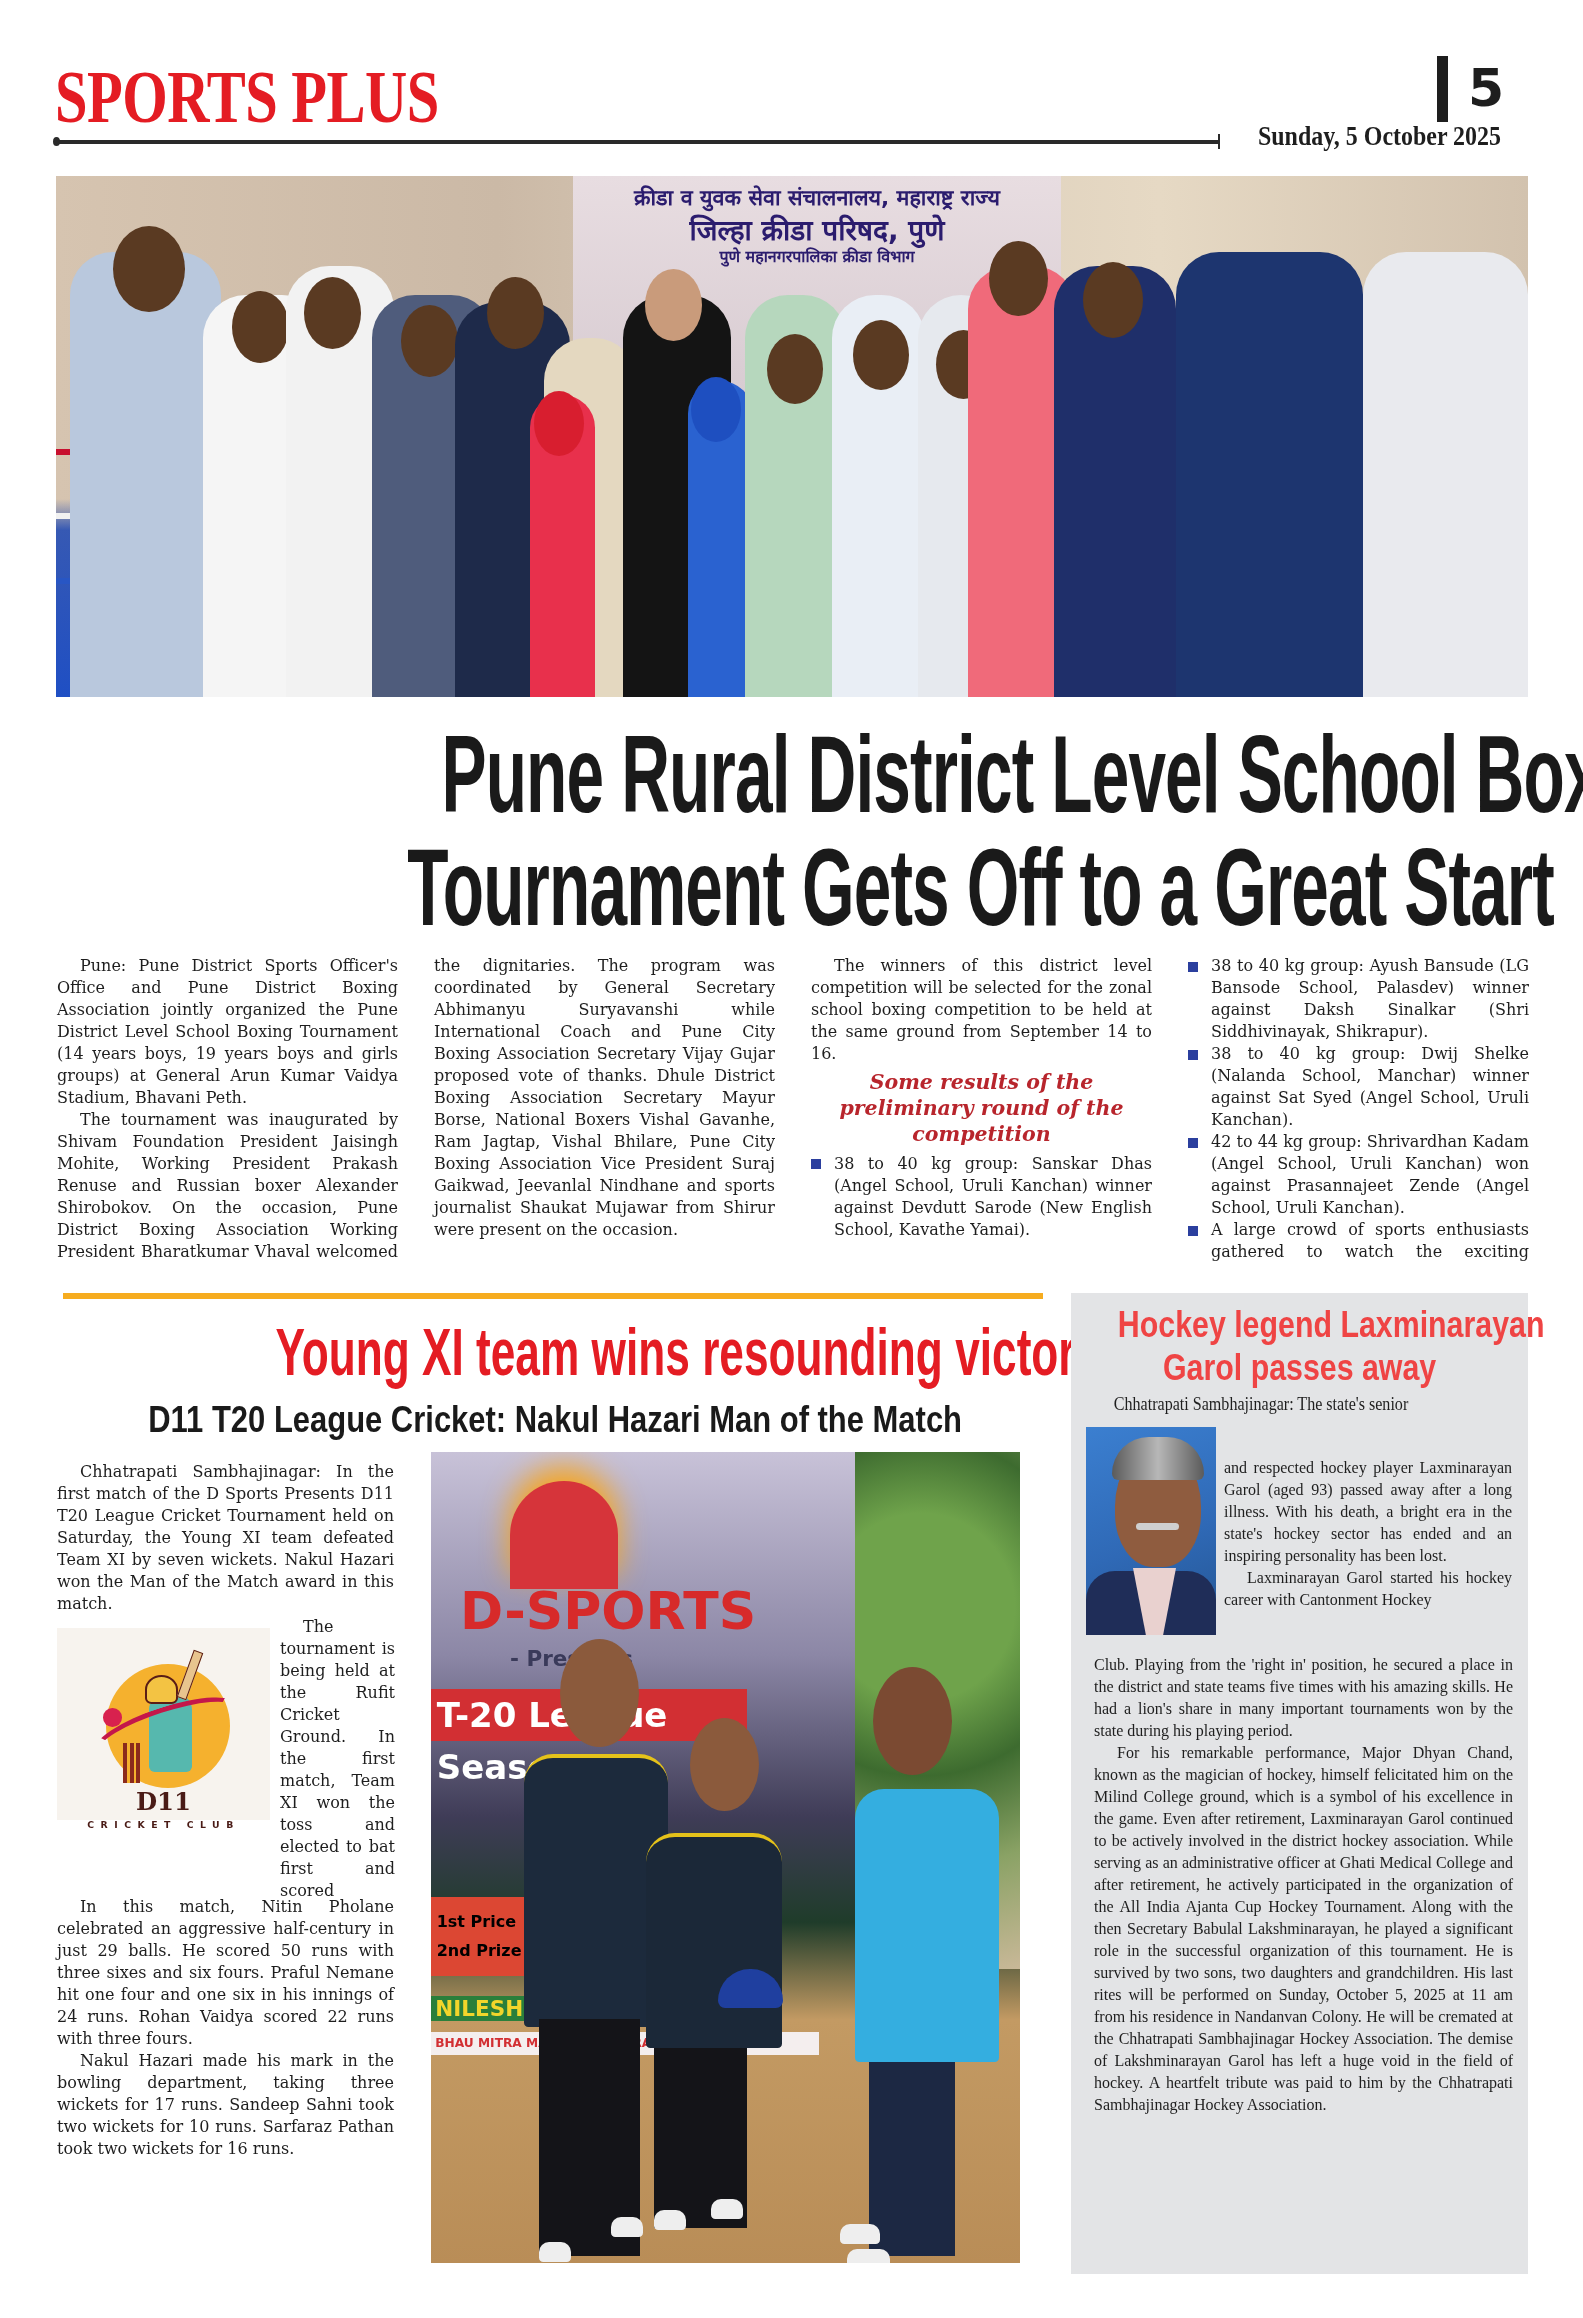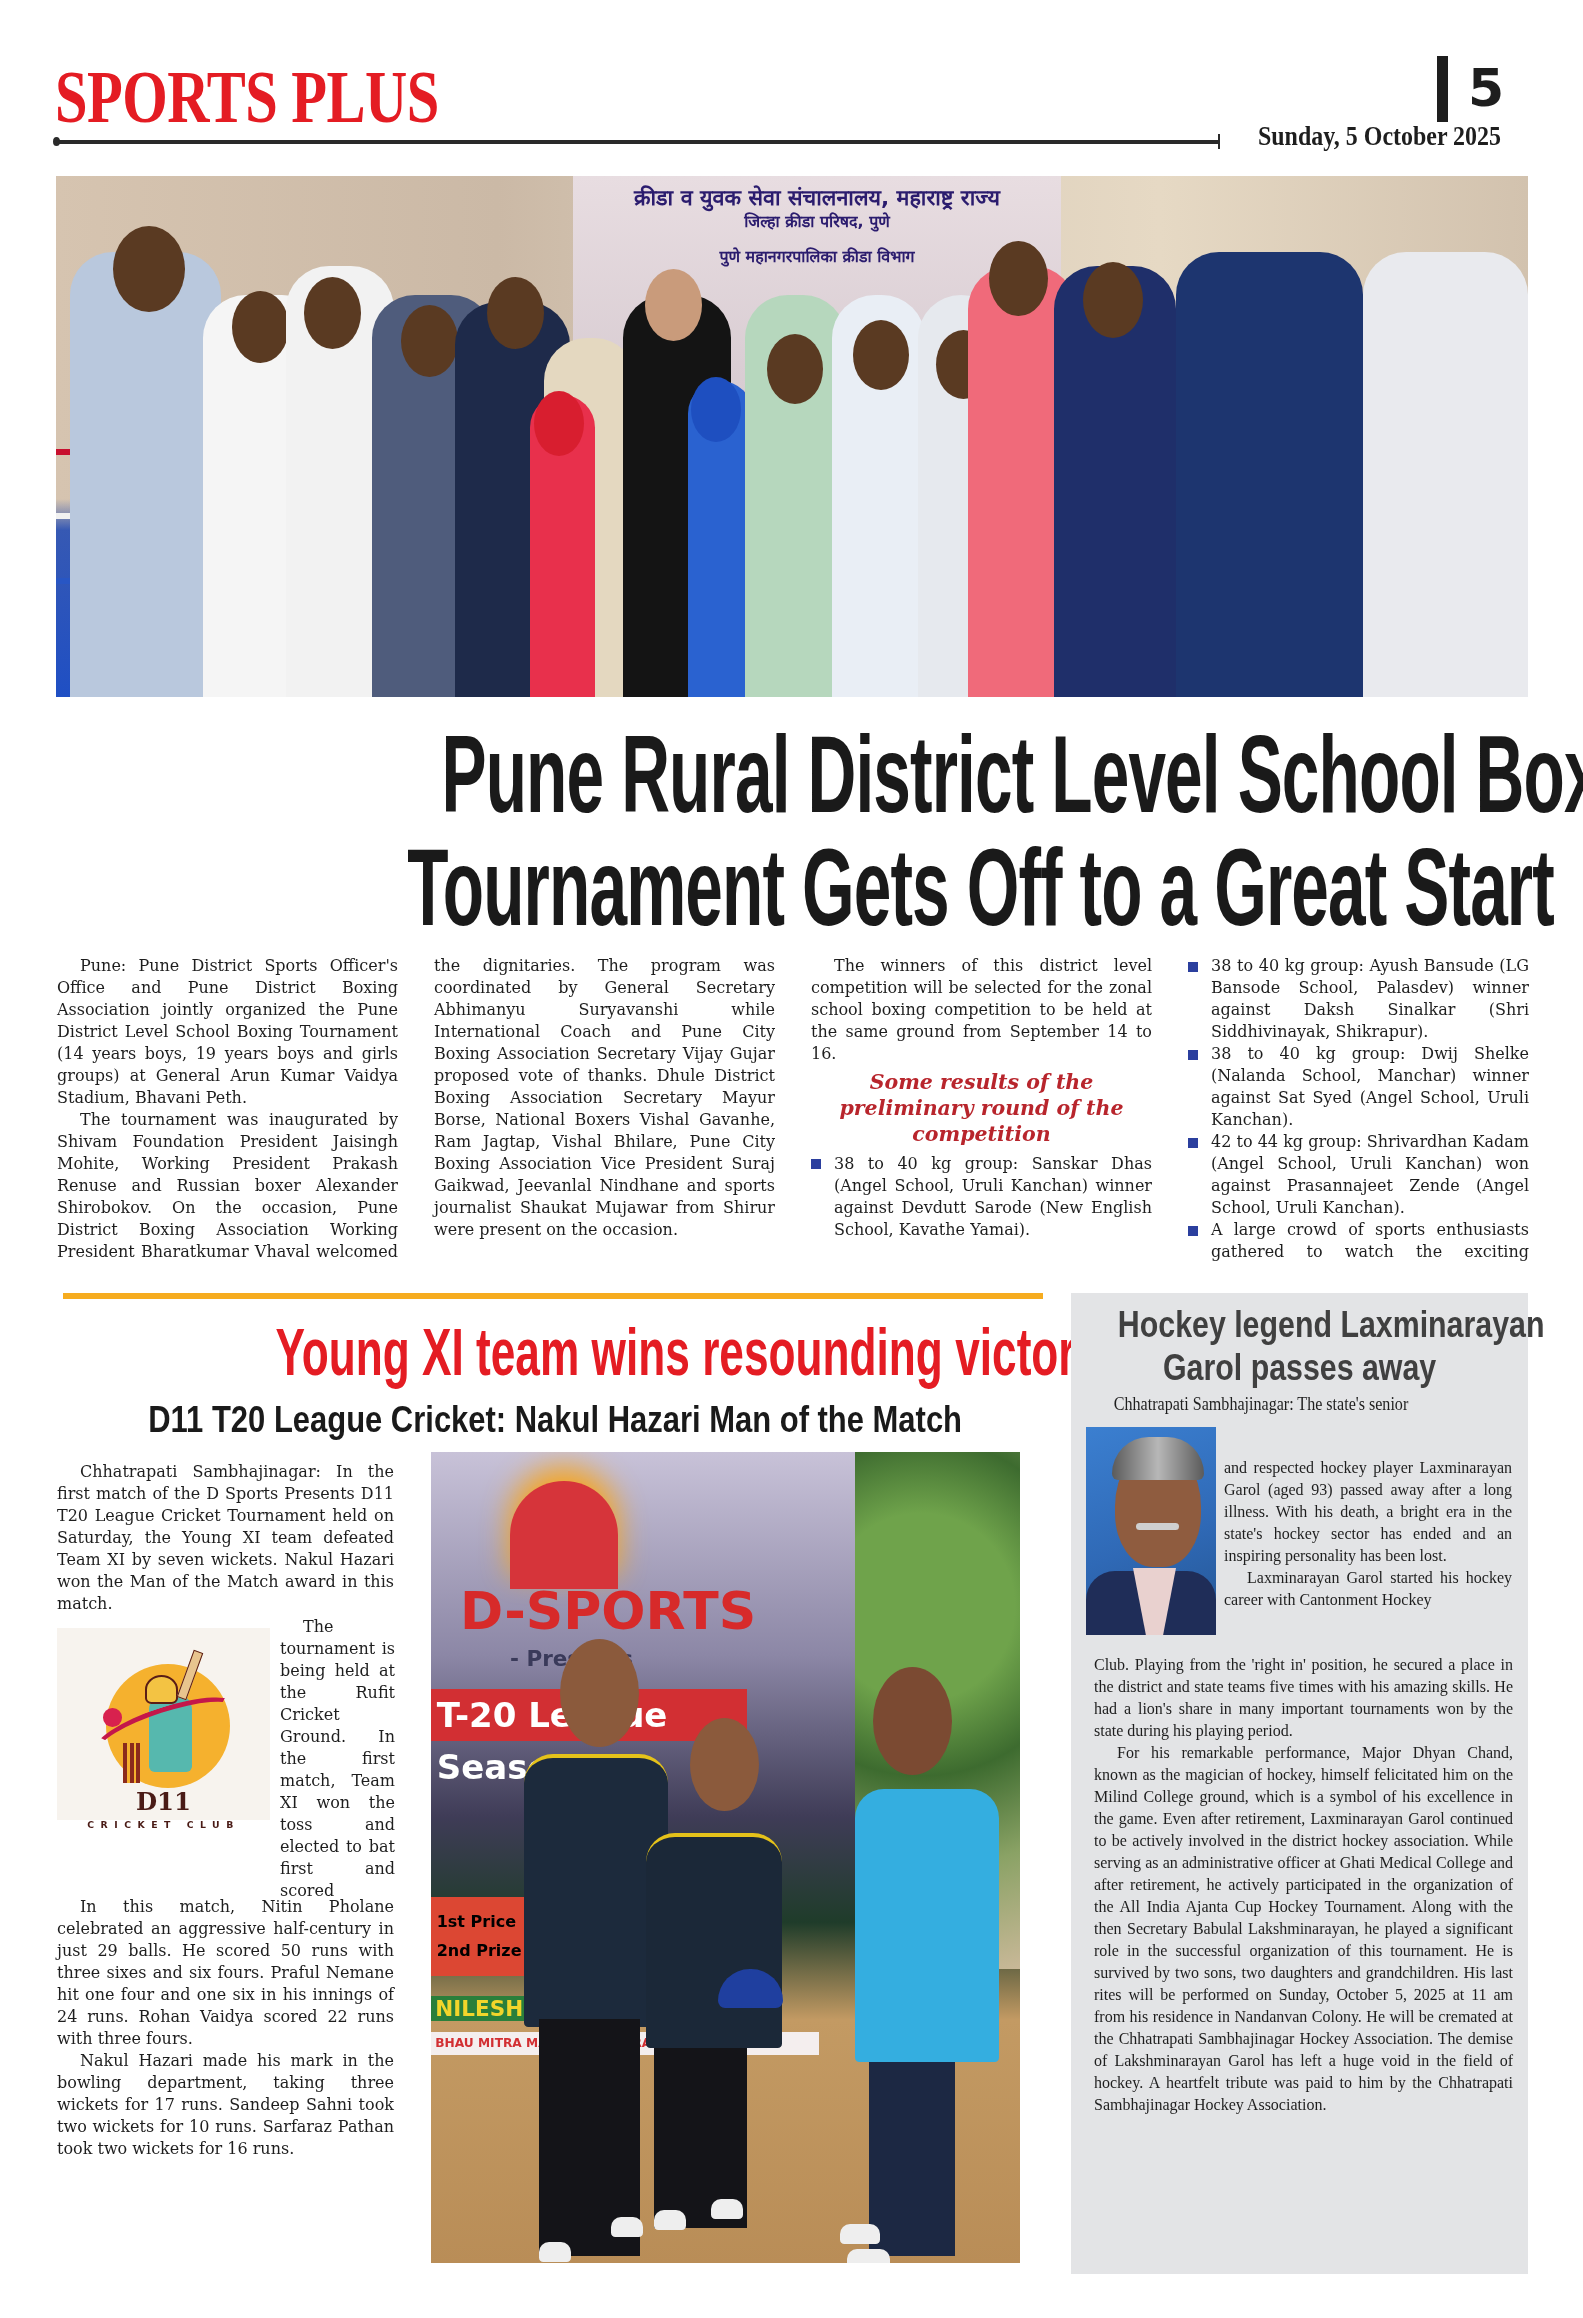--- a/index.html
+++ b/index.html
@@ -97,21 +97,21 @@
   .player { position: absolute; border-radius: 29px 29px 4.3px 4.3px; }
   .pants { position: absolute; background: #141418; }
   .shoe { position: absolute; width: 32px; height: 20px; border-radius: 10px 10px 4.3px 4.3px; background: #eeeeee; }
   .face { position: absolute; border-radius: 50%; background: #8b5a3c; }
   .cap { position: absolute; width: 65px; height: 39px; background: #1f3f9f; border-radius: 32px 32px 7.2px 7.2px; }
 
   
   .hockey-box { position: absolute; left: 1071px; top: 1293px; width: 457px; height: 981px; background: #e3e4e6; }
   .hockey-headline {
     position: absolute; left: 1071px; top: 1303px; width: 457px; text-align: center;
-    font-family: "Liberation Sans", sans-serif; font-weight: 700; font-size: 37px; line-height: 43px; color: #404040;
+    font-family: "Liberation Sans", sans-serif; font-weight: 700; font-size: 37px; line-height: 43px; color: #ef4444;
   }
   .hockey-headline span { display: inline-block; transform: scaleX(0.82); transform-origin: center; white-space: nowrap; }
   .hockey-col { font-family: "Liberation Serif", serif; font-size: 18.7px; line-height: 22px; }
   .hockey-photo { position: absolute; left: 1086px; top: 1427px; width: 130px; height: 208px; background: linear-gradient(160deg,#3b7fd0 0%,#2f69b6 55%,#245591 100%); }
   .hp-head { position: absolute; left: 29px; top: 18.7px; width: 86px; height: 121px; border-radius: 50% 50% 44% 44%; background: #8f5c3f; }
   .hp-hair { position: absolute; left: 26px; top: 10px; width: 92px; height: 43px; border-radius: 43px 43px 7.2px 7.2px; background: linear-gradient(90deg,#5b5b5b,#b7b7b7 50%,#5b5b5b); }
   .hp-body { position: absolute; left: 0; top: 144px; width: 130px; height: 64px; background: #1f2d58; border-radius: 29px 29px 0 0; }
   .hp-shirt { position: absolute; left: 47px; top: 141px; width: 43px; height: 67px; background: #e9d1cf; clip-path: polygon(0 0,100% 0,70% 100%,30% 100%); }
   .hp-mustache { position: absolute; left: 50px; top: 96px; width: 43px; height: 7.2px; border-radius: 4.3px; background: #cfcfcf; }
 </style>
@@ -120,21 +120,21 @@
 
 <div class="masthead-title">SPORTS PLUS</div>
 <div class="masthead-rule"></div>
 <div class="page-bar"></div>
 <div class="page-number">5</div>
 <div class="dateline">Sunday, 5 October 2025</div>
 
 <div class="photo main-photo">
   <div class="banner">
     <div class="banner-line" style="top:5.7px;font-size:21.5px;">क्रीडा व युवक सेवा संचालनालय, महाराष्ट्र राज्य</div>
-    <div class="banner-line" style="top:34px;font-size:16px;">जिल्हा क्रीडा परिषद, पुणे</div>
+    <div class="banner-line" style="top:34px;font-size:28px;">जिल्हा क्रीडा परिषद, पुणे</div>
     <div class="banner-line" style="top:69px;font-size:16px;">पुणे महानगरपालिका क्रीडा विभाग</div>
   </div>
   <div class="ring-rope" style="top:273px;background:#c8102e;"></div>
   <div class="ring-rope" style="top:337px;background:#f1f1f1;"></div>
   <div class="ring-rope" style="top:402px;background:#2856c4;"></div>
 
   <div class="person" style="left:14.4px;width:151px;height:445px;background:#b9c8dd;"></div>
   <div class="head" style="left:57px;top:50px;width:72px;height:86px;"></div>
   <div class="person" style="left:147px;width:122px;height:402px;background:#f5f5f5;"></div>
   <div class="head" style="left:176px;top:115px;width:57px;height:72px;"></div>

